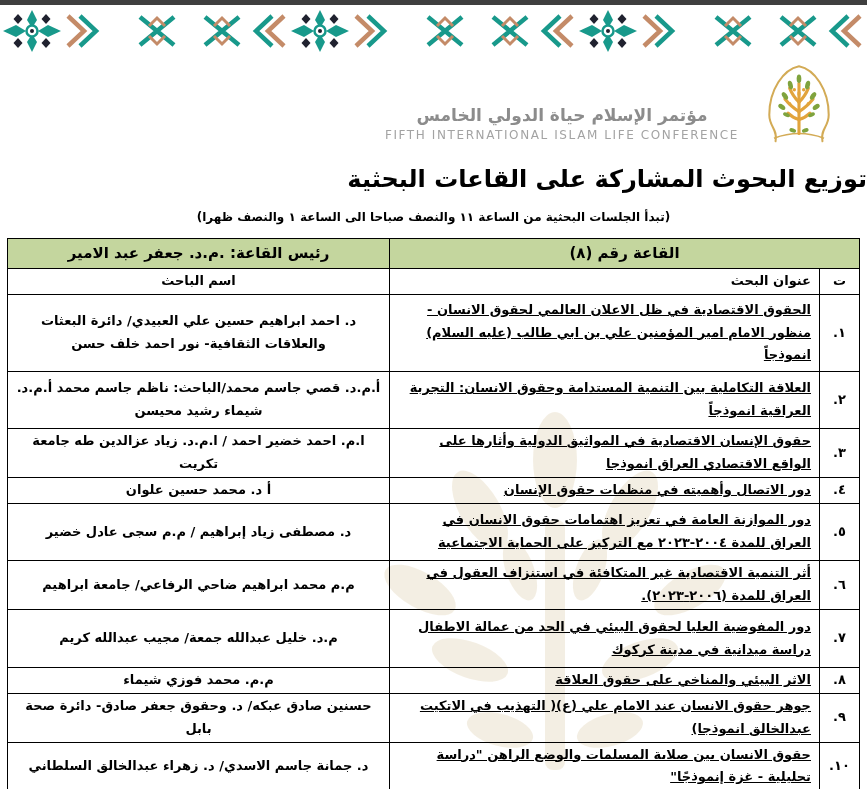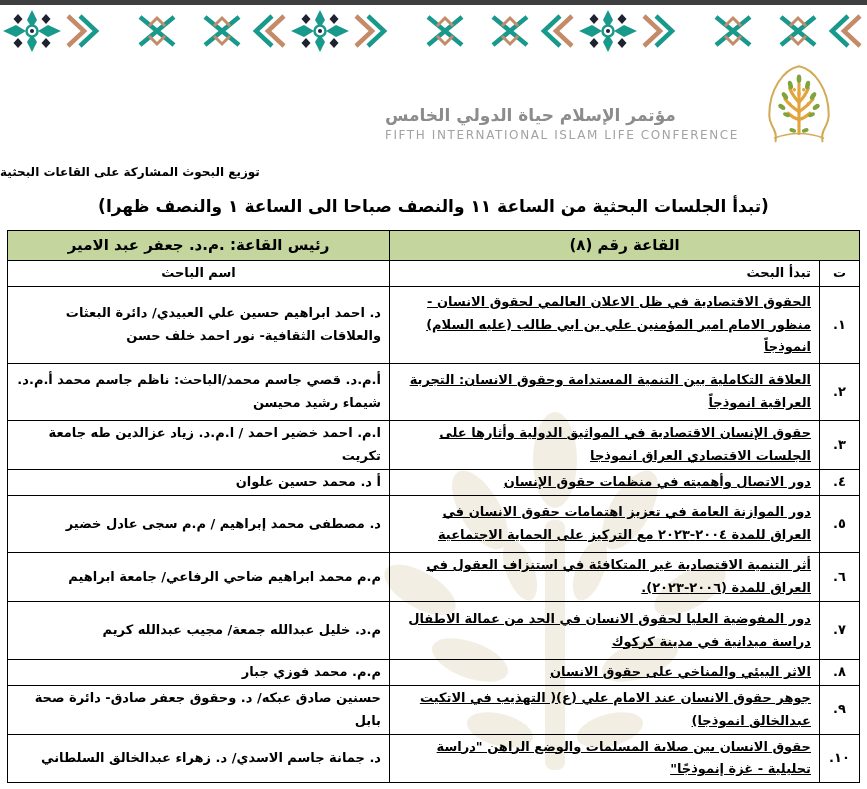--- a/index.html
+++ b/index.html
@@ -7,31 +7,31 @@
     position:relative; width:867px; height:789px; background:#ffffff;
     font-family:"DejaVu Sans", sans-serif; overflow:hidden;
   }
   .topbar { height:5px; background:#3f3f3f; }
   .deco { display:block; }
 
   .logo-row {
     display:flex; justify-content:flex-end; align-items:center;
     padding:4px 14px 0 0; height:88px; gap:6px;
   }
-  .logo-text { text-align:left;margin-top:40px; }
+  .logo-text { text-align:center;margin-top:40px; }
   .logo-text .ar { direction:rtl; font-size:17px; font-weight:bold; color:#8c8c8c; letter-spacing:0; }
   .logo-text .en { font-size:12px; color:#a3a3a3; letter-spacing:1.6px; margin-top:3px; }
 
   .page-title {
-    margin-top:18px; text-align:left; direction:rtl;
-    font-size:12px; font-weight:bold; color:#000;
+    margin-top:18px; text-align:right; direction:rtl;
+    font-size:24px; font-weight:bold; color:#000;
   }
   .page-subtitle {
     margin-top:17px; text-align:center; direction:rtl;
-    font-size:17px; font-weight:bold; color:#000;
+    font-size:12px; font-weight:bold; color:#000;
   }
 
   .watermark { position:absolute; left:320px; top:400px; z-index:0; pointer-events:none; }
 
   table.sched {
     position:relative; z-index:1;
     margin:14px 7px 0 7px; width:852px;
     border-collapse:collapse; direction:rtl; table-layout:fixed;
     background:transparent;
   }
@@ -41,21 +41,21 @@
     line-height:1.75; vertical-align:middle; overflow:hidden;
   }
   table.sched { border:1.5px solid #000; }
   tr.green td { background:#c4d69e; text-align:center; font-size:15px; height:27px; line-height:1.3; }
   tr.cols { height:26px; }
   th.c-no { text-align:center; }
   th.c-title { text-align:right; }
   th.c-res { text-align:center; }
   td.no { text-align:center; vertical-align:top; padding-top:2px; }
   td.title { text-align:right;text-decoration:underline; }
-  td.res { }
+  td.res { text-align:center; }
 </style>
 </head>
 <body>
 
 <div class="page">
 
   <div class="topbar"></div>
 
   <svg class="deco" width="867" height="50" viewBox="0 0 867 50">
     <defs>
@@ -169,63 +169,63 @@
         <col style="width:430px">
         <col style="width:382px">
       </colgroup>
     <tbody>
       <tr class="green">
         <td colspan="2">القاعة رقم (٨)</td>
         <td>رئيس القاعة: .م.د. جعفر عبد الامير</td>
       </tr>
       <tr class="cols">
         <th class="c-no">ت</th>
-        <th class="c-title">تبدأ البحث</th>
+        <th class="c-title">عنوان البحث</th>
         <th class="c-res">اسم الباحث</th>
       </tr>
 
       <tr style="height:77px">
         <td class="no">١.</td>
         <td class="title">الحقوق الاقتصادية في ظل الاعلان العالمي لحقوق الانسان - منظور الامام امير المؤمنين علي بن ابي طالب (عليه السلام) انموذجاً</td>
         <td class="res">د. احمد ابراهيم حسين علي العبيدي/ دائرة البعثات والعلاقات الثقافية- نور احمد خلف حسن</td>
       </tr>
       <tr style="height:57px">
         <td class="no">٢.</td>
         <td class="title">العلاقة التكاملية بين التنمية المستدامة وحقوق الانسان: التجربة العراقية انموذجاً</td>
         <td class="res">أ.م.د. قصي جاسم محمد/الباحث: ناظم جاسم محمد أ.م.د. شيماء رشيد محيسن</td>
       </tr>
       <tr style="height:49px">
         <td class="no">٣.</td>
-        <td class="title">حقوق الإنسان الاقتصادية في المواثيق الدولية وأثارها على الجلسات الاقتصادي العراق انموذجا</td>
+        <td class="title">حقوق الإنسان الاقتصادية في المواثيق الدولية وأثارها على الواقع الاقتصادي العراق انموذجا</td>
         <td class="res">ا.م. احمد خضير احمد / ا.م.د. زياد عزالدين طه جامعة تكريت</td>
       </tr>
       <tr style="height:26px">
         <td class="no">٤.</td>
         <td class="title">دور الاتصال وأهميته في منظمات حقوق الإنسان</td>
         <td class="res">أ د. محمد حسين علوان</td>
       </tr>
       <tr style="height:57px">
         <td class="no">٥.</td>
         <td class="title">دور الموازنة العامة في تعزيز اهتمامات حقوق الانسان في العراق للمدة ٢٠٠٤-٢٠٢٣ مع التركيز على الحماية الاجتماعية</td>
-        <td class="res">د. مصطفى محمد إبراهيم / م.م سجى عادل خضير</td>
+        <td class="res">د. مصطفى زياد إبراهيم / م.م سجى عادل خضير</td>
       </tr>
       <tr style="height:49px">
         <td class="no">٦.</td>
         <td class="title">أثر التنمية الاقتصادية غير المتكافئة في استنزاف العقول في العراق للمدة (٢٠٠٦-٢٠٢٣).</td>
         <td class="res">م.م محمد ابراهيم ضاحي الرفاعي/ جامعة ابراهيم</td>
       </tr>
       <tr style="height:58px">
         <td class="no">٧.</td>
-        <td class="title">دور المفوضية العليا لحقوق الانسان في الحد من عمالة الاطفال دراسة ميدانية في مدينة كركوك</td>
+        <td class="title">دور المفوضية العليا لحقوق البيئي في الحد من عمالة الاطفال دراسة ميدانية في مدينة كركوك</td>
         <td class="res">م.د. خليل عبدالله جمعة/ مجيب عبدالله كريم</td>
       </tr>
       <tr style="height:26px">
         <td class="no">٨.</td>
-        <td class="title">الاثر البيئي والمناخي على حقوق الانسان</td>
-        <td class="res">م.م. محمد فوزي جبار</td>
+        <td class="title">الاثر البيئي والمناخي على حقوق العلاقة</td>
+        <td class="res">م.م. محمد فوزي شيماء</td>
       </tr>
       <tr style="height:48px">
         <td class="no">٩.</td>
         <td class="title">جوهر حقوق الانسان عند الامام علي (ع)( التهذيب في الاتكيت عبدالخالق انموذجا)</td>
         <td class="res">حسنين صادق عبكه/ د. وحقوق جعفر صادق- دائرة صحة بابل</td>
       </tr>
       <tr style="height:47px">
         <td class="no">١٠.</td>
         <td class="title">حقوق الانسان بين صلابة المسلمات والوضع الراهن "دراسة تحليلية - غزة إنموذجًا"</td>
         <td class="res">د. جمانة جاسم الاسدي/ د. زهراء عبدالخالق السلطاني</td>

